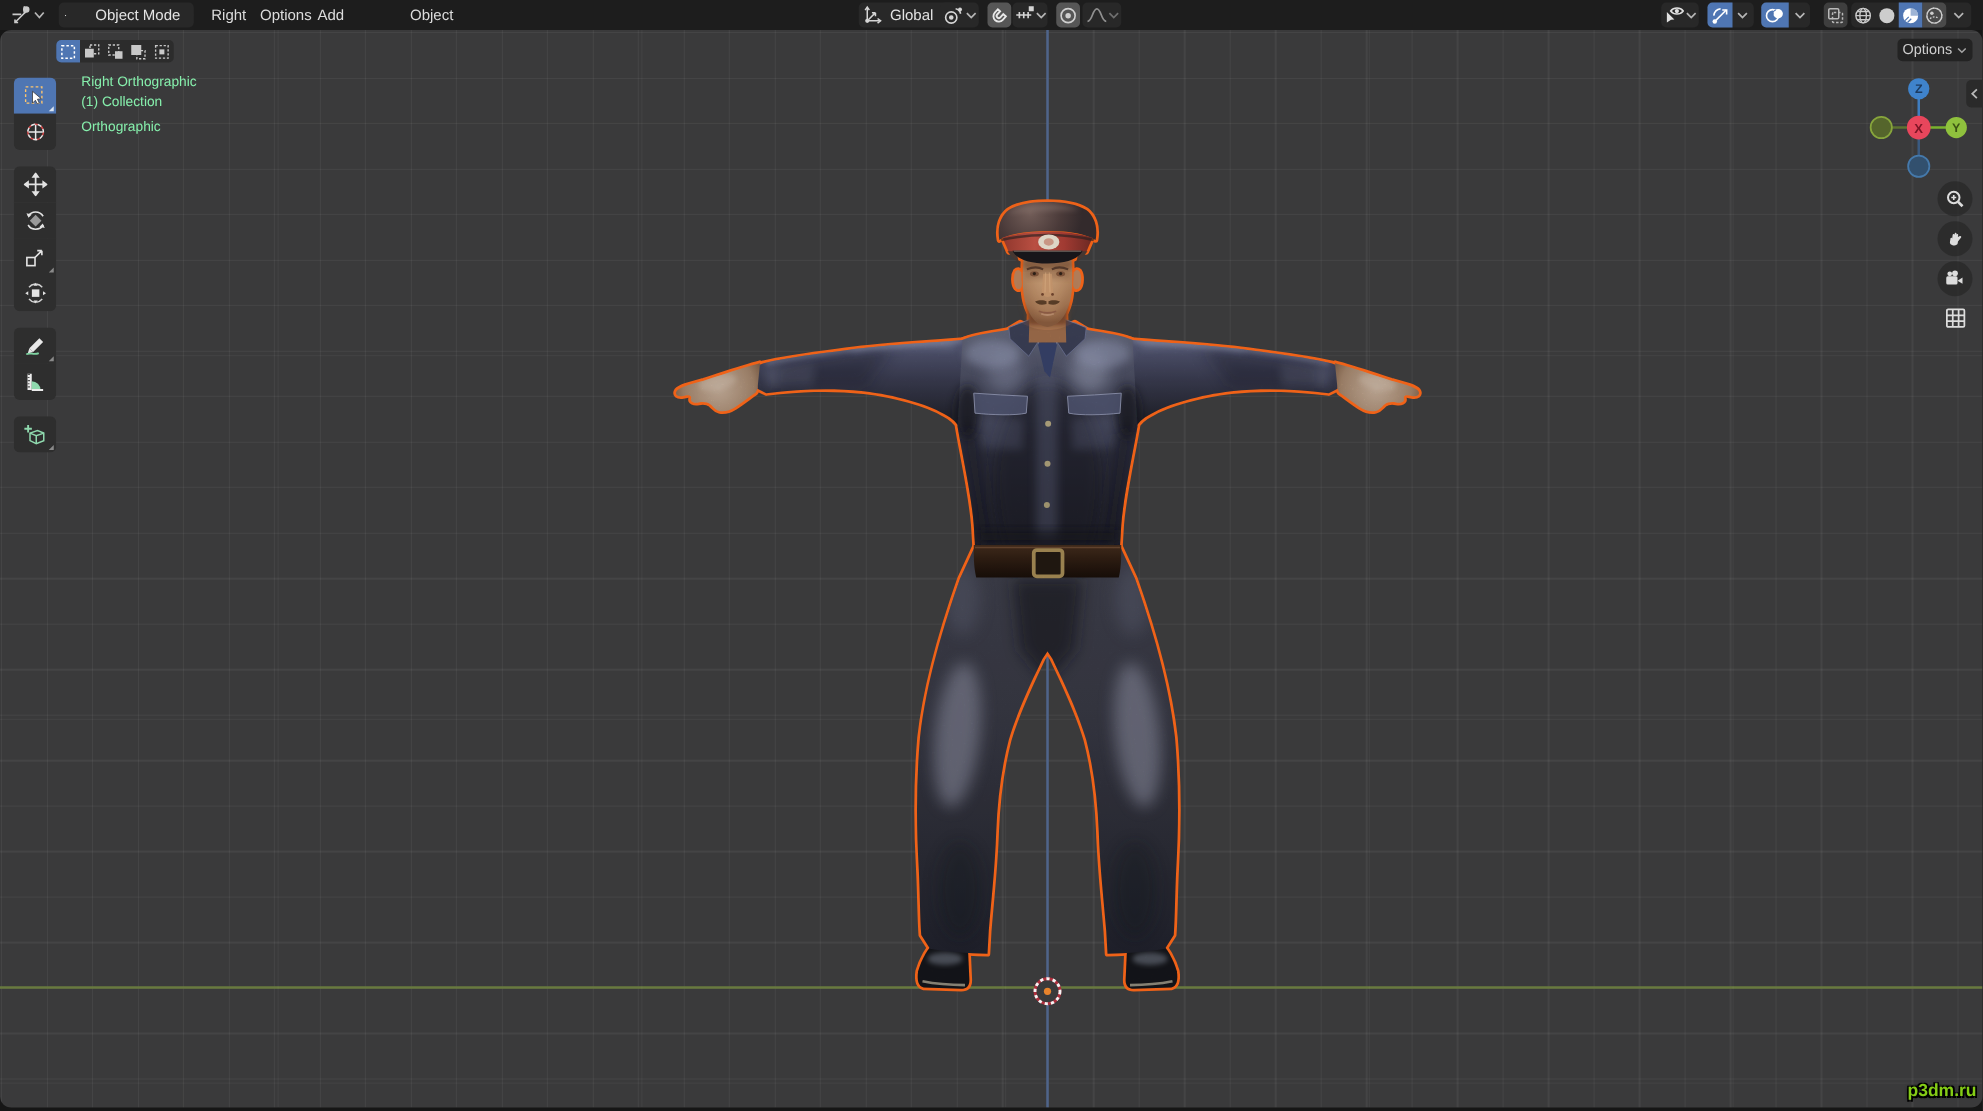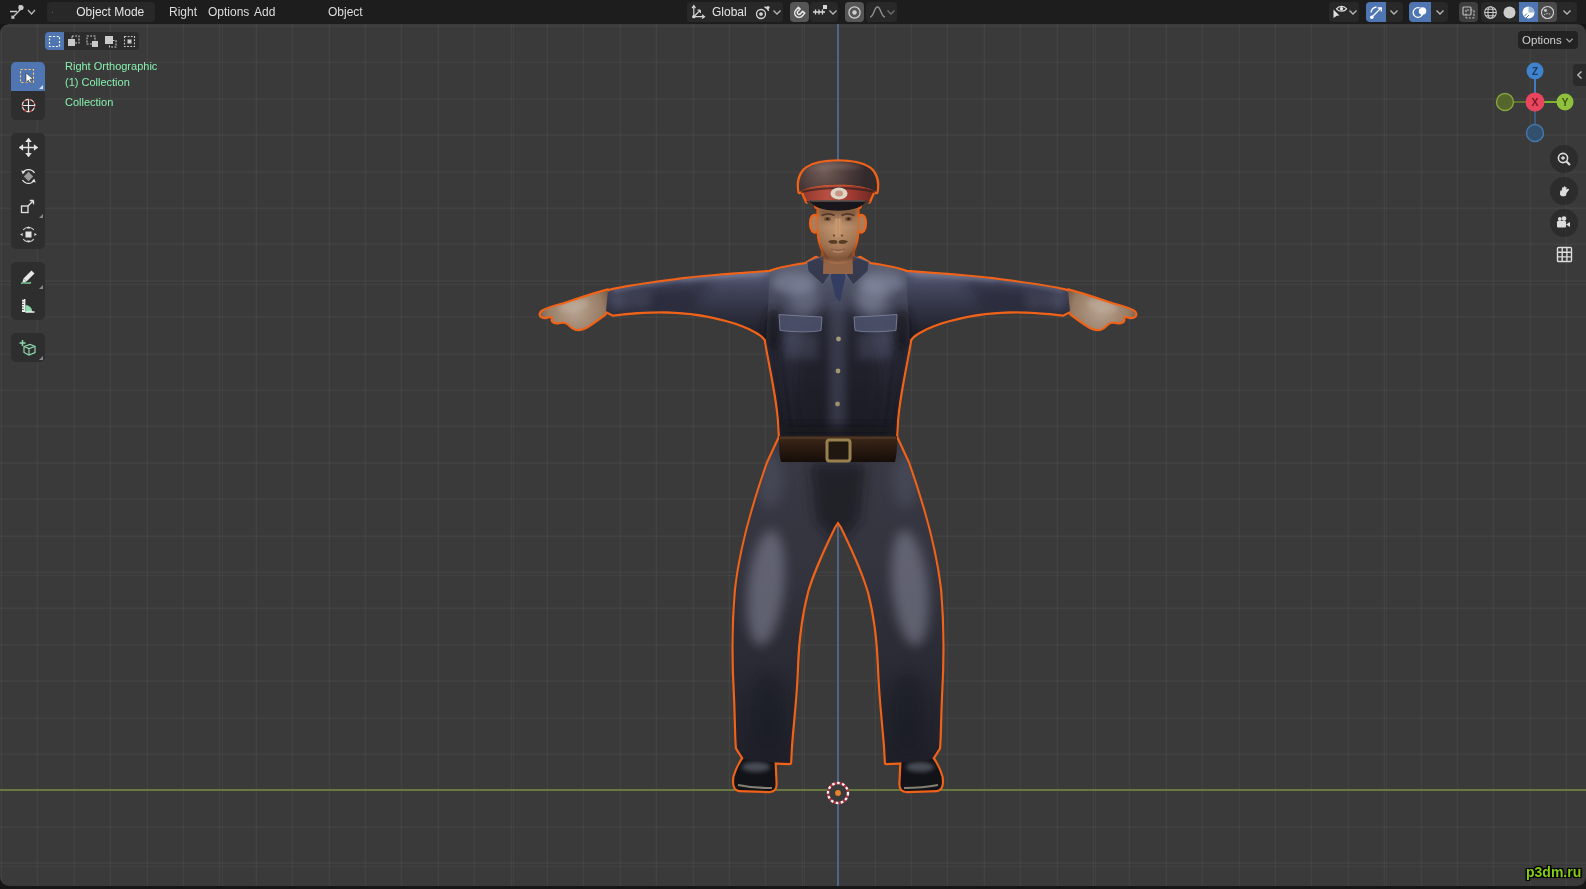--- a/index.html
+++ b/index.html
@@ -37,21 +37,21 @@
   <div class="major" style="left:804px;top:0;width:1px;height:100%;"></div>
   <div class="major" style="left:1095px;top:0;width:1px;height:100%;"></div>
   <div class="major" style="left:1386px;top:0;width:1px;height:100%;"></div>
   <div class="major" style="left:0;top:260px;width:100%;height:1px;"></div>
   <div class="major" style="left:0;top:551px;width:100%;height:1px;"></div>
   <div class="major" style="left:0;top:842px;width:100%;height:1px;"></div>
   <div id="axisZ"></div>
 
   <div class="ovl" style="left:65px;top:36px;">Right Orthographic</div>
   <div class="ovl" style="left:65px;top:52px;">(1) Collection</div>
-  <div class="ovl" style="left:65px;top:72px;">Collection</div>
+  <div class="ovl" style="left:65px;top:72px;">Orthographic</div>
 
   <div style="position:absolute;left:45px;top:8px;height:18px;width:94px;background:#2c2c2c;border-radius:4px;display:flex;">
     <div style="width:19px;height:18px;background:#4f76b3;border-radius:4px 0 0 4px;display:flex;align-items:center;justify-content:center;">
       <svg width="13" height="13" viewBox="0 0 13 13">
           <rect x="1.5" y="1.5" width="10" height="10" fill="none" stroke="#fff" stroke-width="1.2" stroke-dasharray="2 1.6"></rect>
         </svg>
     </div>
     <div class="seltool">
         <svg width="13" height="13" viewBox="0 0 13 13">
           <rect x="1" y="4" width="7" height="7" fill="#c9c9c9"></rect>

